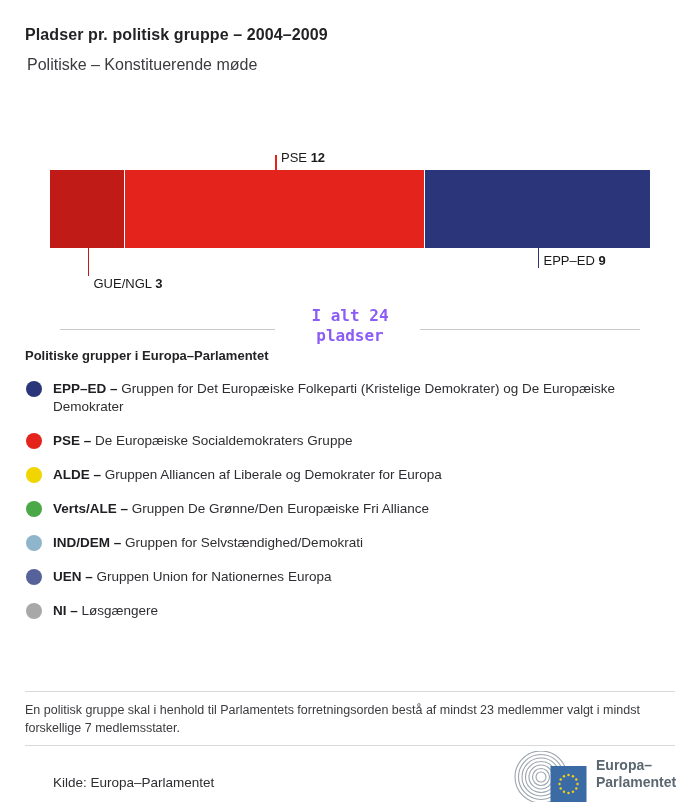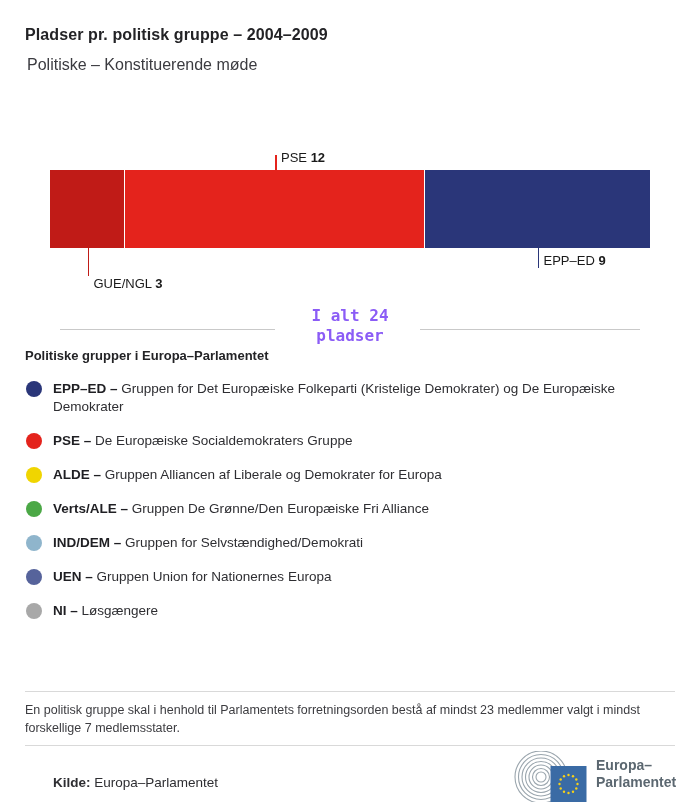--- a/index.html
+++ b/index.html
@@ -31,21 +31,21 @@
   .legend-heading { left:25px; top:340px; font-size:13px; font-weight:bold; color:#232326; }
   #legend { left:25px; top:372px; width:648px; }
   .legend-item { display:flex; align-items:flex-start; margin-bottom:16px; }
   .legend-dot { flex:0 0 auto; width:16px; height:16px; border-radius:50%; margin:1px 11px 0 1px; }
   .legend-text { font-size:13.5px; line-height:18px; color:#2e2e32; max-width:612px; }
   .legend-text b { font-weight:bold; color:#1f1f23; }
 
   .rule { height:1px; background:#d9d9d9; width:650px; left:25px; }
   .note { left:25px; top:694px; width:635px; font-size:12.5px; line-height:17.5px; color:#3c3c40; }
   .kilde { left:25px; top:767px; font-size:13.5px; color:#2e2e32; }
-  .kilde b { font-weight:bold;padding-left:28px; }
+  .kilde b { font-weight:normal;padding-left:28px; }
 
   .logo { left:514px; top:743px; display:flex; align-items:flex-start; }
   .logo-text { margin-left:8px; margin-top:6px; font-size:14px; font-weight:bold; color:#5b6770; line-height:17px; white-space:pre-line; }
 </style>
 </head>
 <body>
 
 <div id="app">
 
   <div class="abs page-title">Pladser pr. politisk gruppe – 2004–2009</div>

